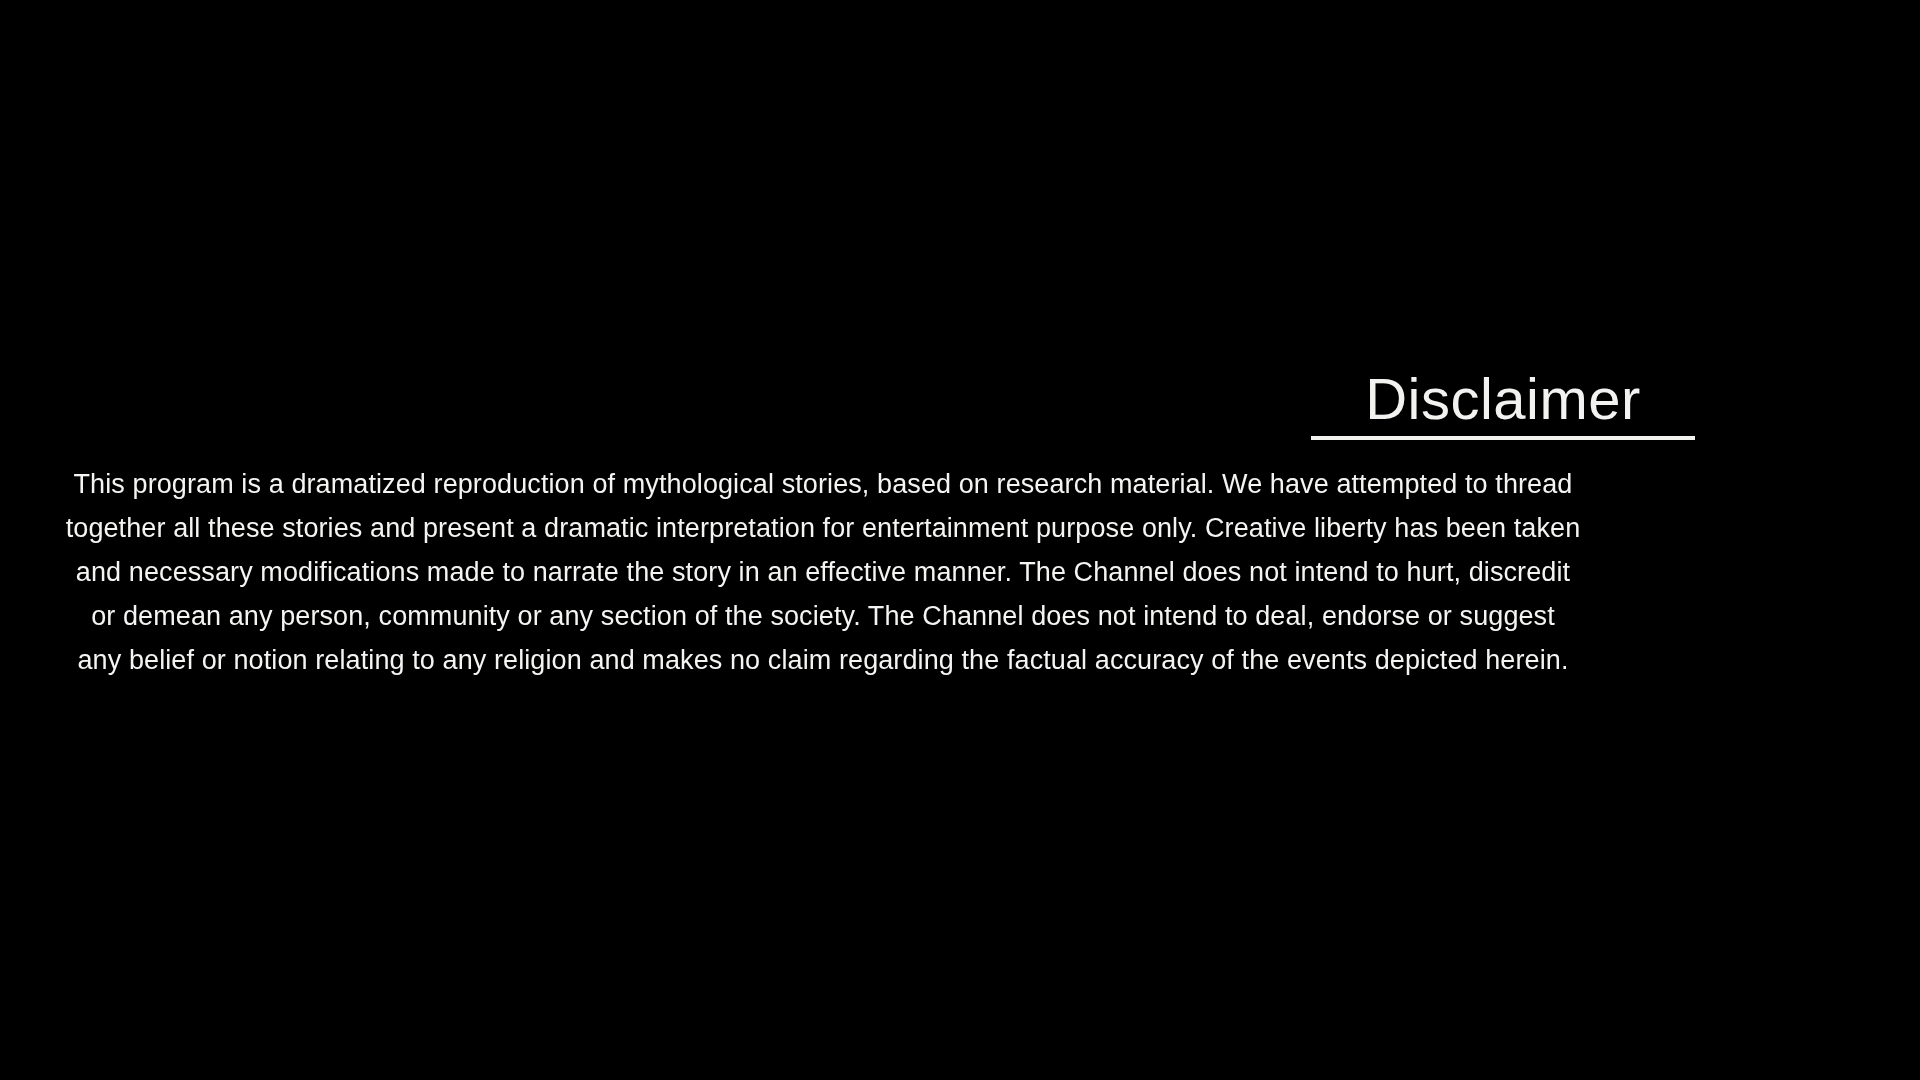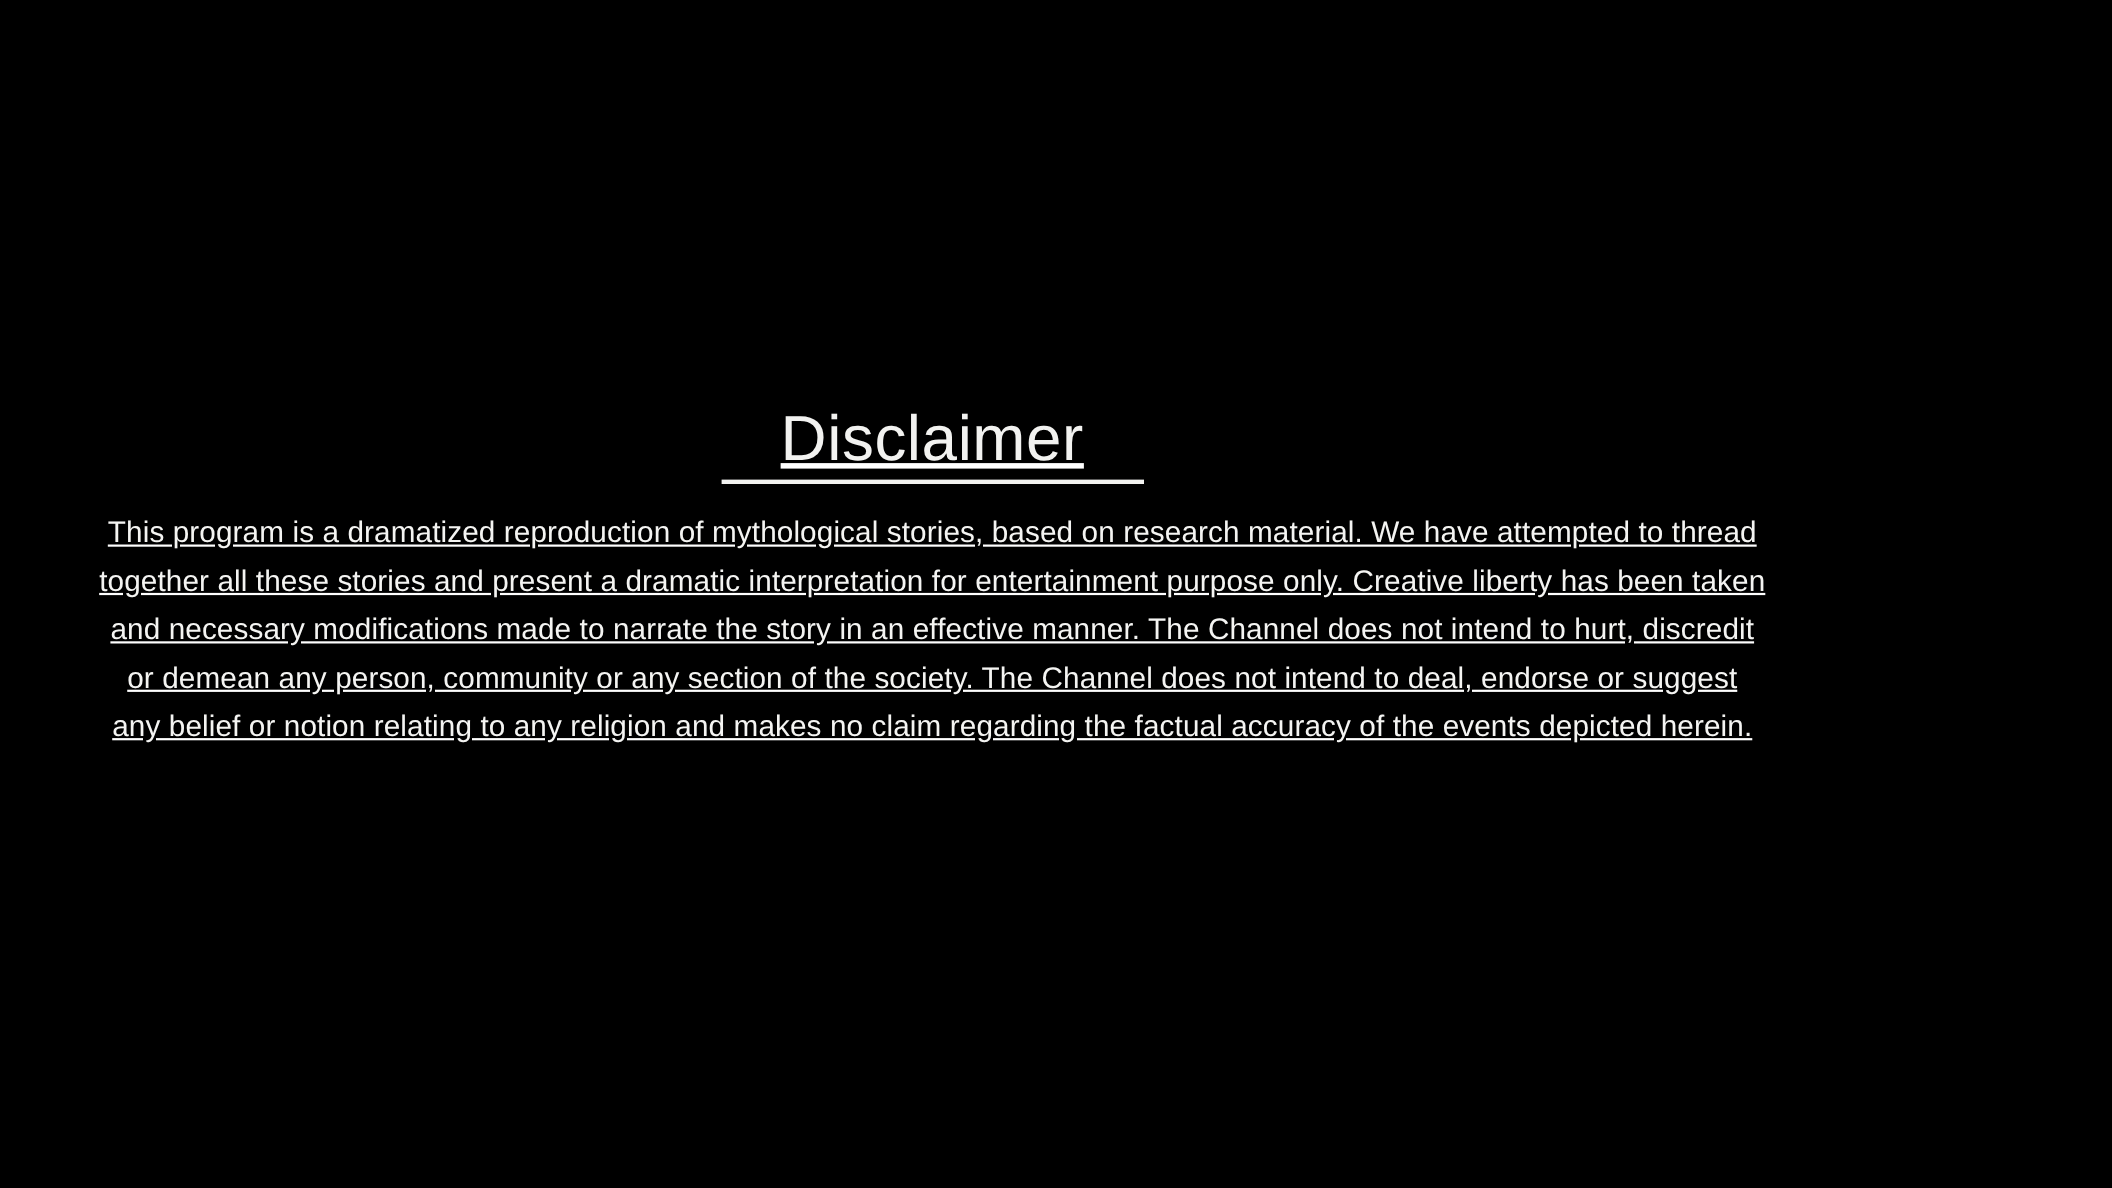--- a/index.html
+++ b/index.html
@@ -23,23 +23,22 @@
   }
 
   .disclaimer-block {
     position: absolute;
     left: 0;
     top: 0;
     width: 1695px;
     height: 1080px;
     display: flex;
     flex-direction: column;
-    align-items: center;
+    align-items: flex-end;
     justify-content: flex-start;
-    text-decoration: underline;
   }
 
   .title-wrap {
     margin-top: 368px;
     text-align: center;
   }
 
   .disclaimer-title {
     font-size: 58px;
     line-height: 62px;

